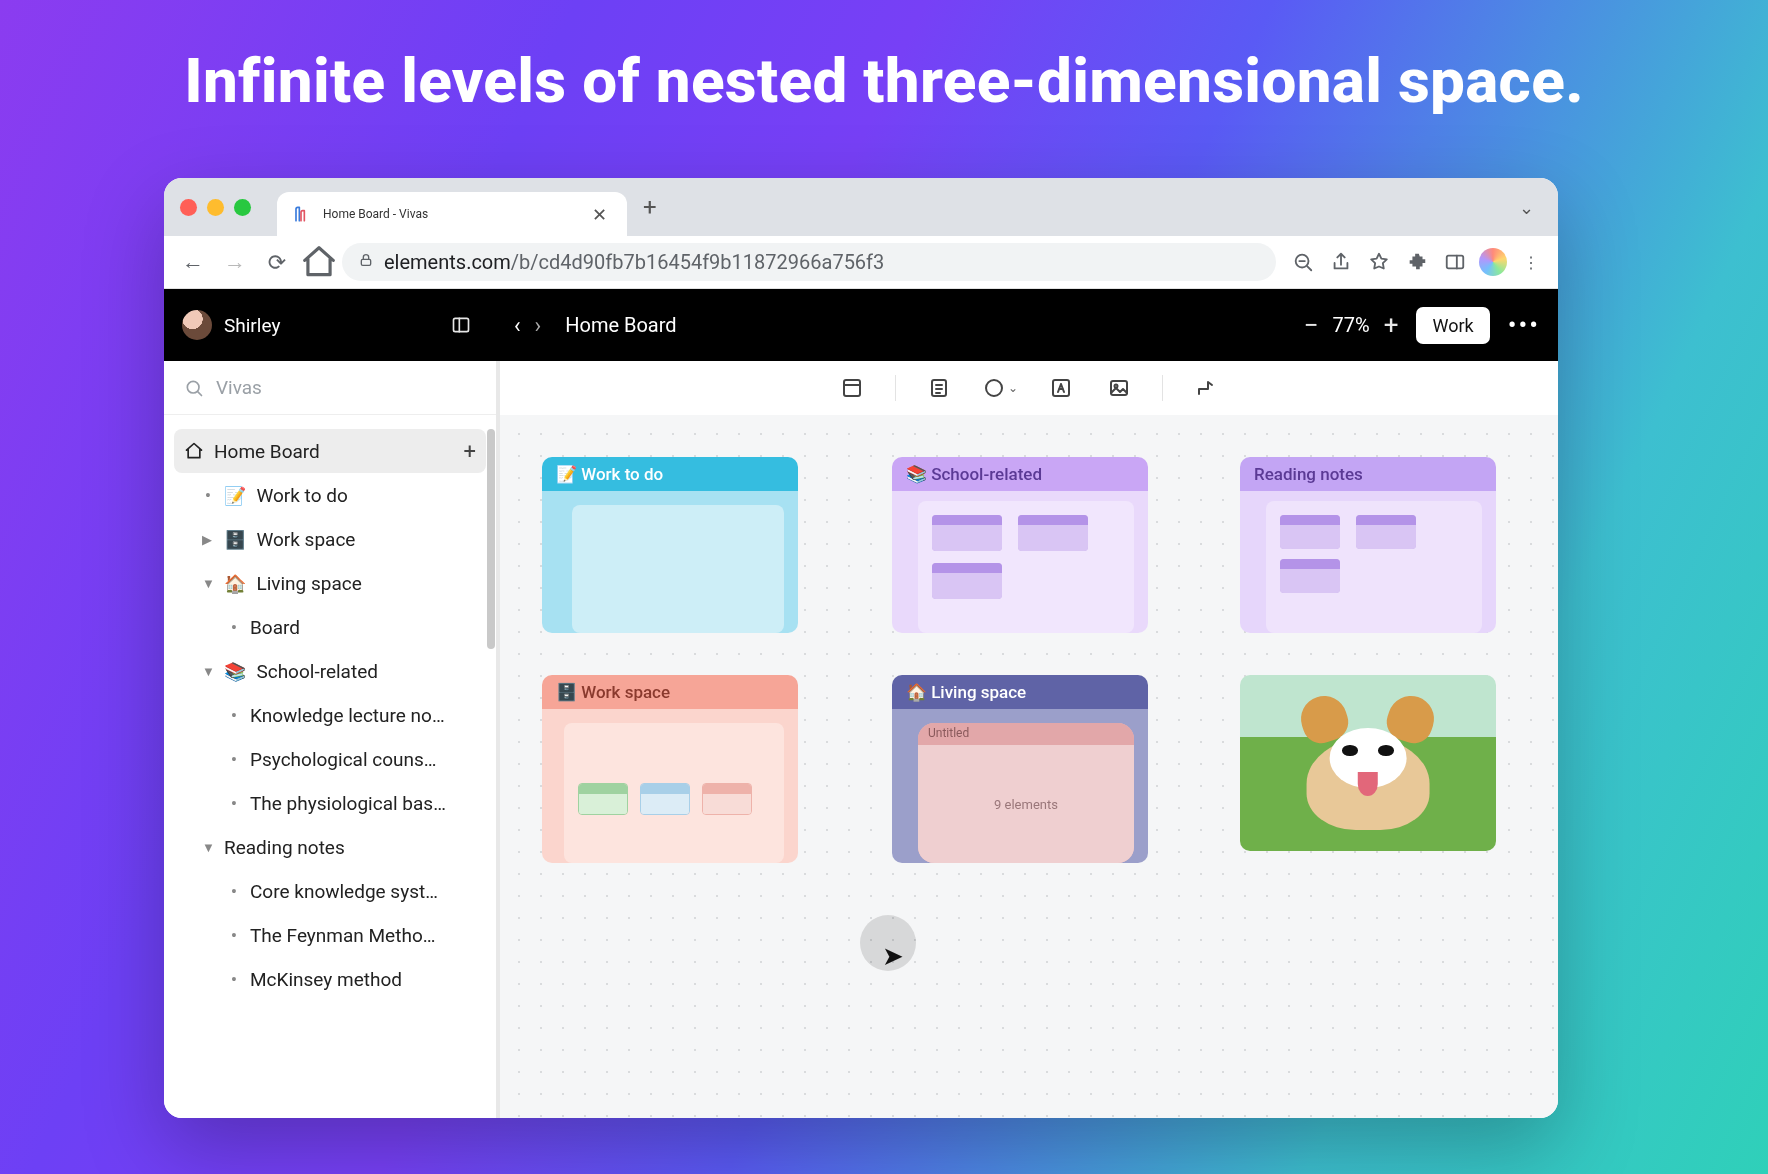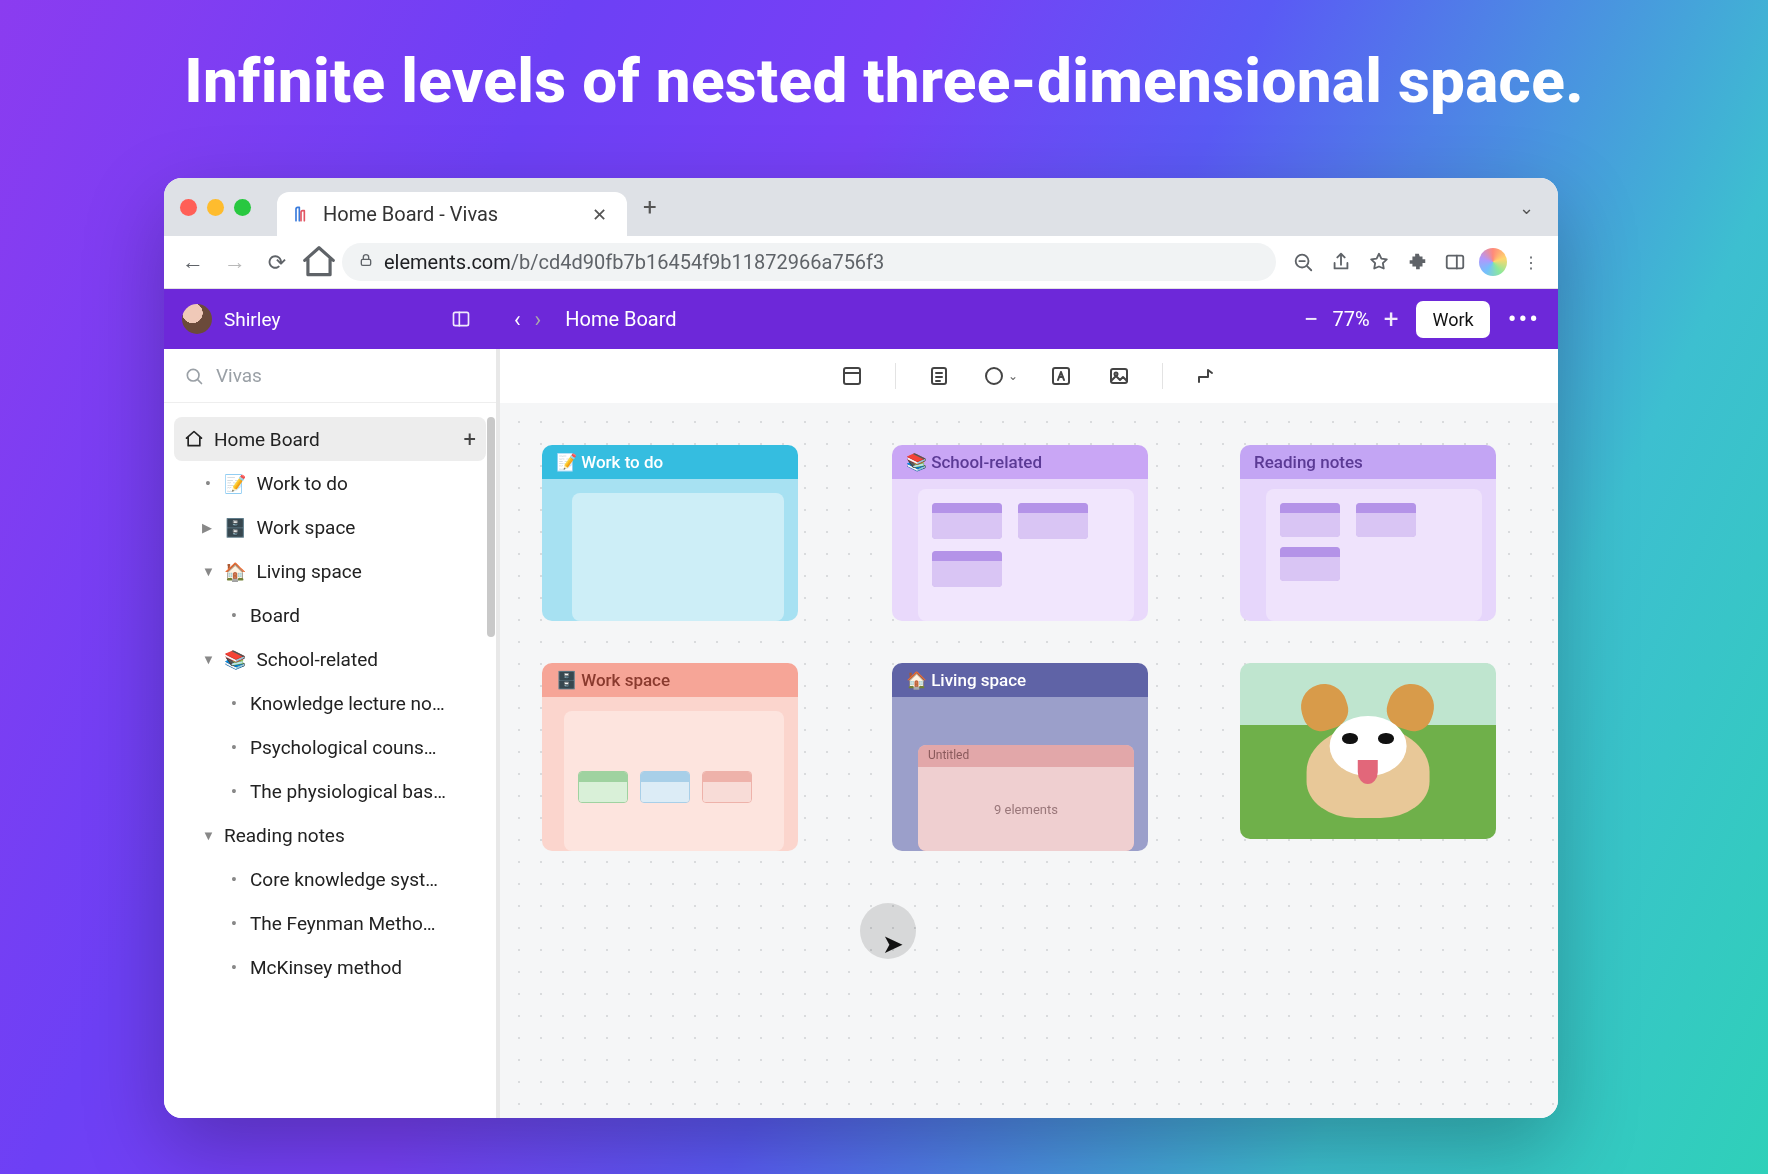--- a/index.html
+++ b/index.html
@@ -13,39 +13,39 @@
     position:absolute;left:164px;top:178px;width:1394px;height:940px;background:#fff;border-radius:18px;
     box-shadow:0 30px 80px rgba(0,0,0,.25);overflow:hidden;display:flex;flex-direction:column;
   }
   
   .tab-strip{height:58px;background:#dee1e6;display:flex;align-items:center;padding:0 16px;gap:10px;}
   .traffic{display:flex;gap:10px;margin-right:16px;}
   .tbtn{width:17px;height:17px;border-radius:50%;}
   .tred{background:#ff5f57;} .tyel{background:#febc2e;} .tgrn{background:#28c840;}
   .tab{background:#fff;height:44px;margin-top:auto;border-radius:12px 12px 0 0;display:flex;align-items:center;padding:0 14px;gap:12px;width:350px;}
   .tab-icon{width:20px;height:20px;position:relative;}
-  .tab-title{font-size:20px;color:#333;flex:1;white-space:nowrap;overflow:hidden;text-overflow:ellipsis;}
+  .tab-title{font-size:12px;color:#333;flex:1;white-space:nowrap;overflow:hidden;text-overflow:ellipsis;}
   .tab-close{font-size:18px;color:#555;padding:2px 6px;cursor:pointer;}
   .newtab{font-size:24px;color:#555;margin-left:6px;cursor:pointer;}
   .tab-strip .spacer{flex:1;}
   .windctl{color:#555;font-size:18px;padding:4px 8px;cursor:pointer;}
   
   .url-bar{height:53px;background:#fff;border-bottom:1px solid #e2e2e2;display:flex;align-items:center;padding:0 10px;gap:4px;}
   .nav-btn{width:38px;height:38px;display:flex;align-items:center;justify-content:center;color:#5f6368;font-size:22px;border-radius:50%;cursor:pointer;}
   .nav-btn.dis{color:#b9b9b9;}
   .addr{flex:1;height:38px;background:#f1f3f4;border-radius:19px;display:flex;align-items:center;padding:0 16px;gap:10px;}
   .lock{color:#5f6368;font-size:15px;}
   .url{font-size:20px;color:#202124;}
   .url .path{color:#5f6368;}
   .url-right{display:flex;align-items:center;gap:4px;margin-left:6px;}
   .url-icon{width:34px;height:34px;display:flex;align-items:center;justify-content:center;color:#5f6368;cursor:pointer;}
   .url-icon svg{width:22px;height:22px;}
   .avatar-btn{width:28px;height:28px;border-radius:50%;background:conic-gradient(#ff8a7a,#ffd66e,#8ce99a,#74c0fc,#b197fc,#ff8a7a);position:relative;}
   
-  .app-bar{height:60px;background:#6d28d9;display:flex;color:#fff;}
+  .app-bar{height:72px;background:#000000;display:flex;color:#fff;}
   .app-left{width:332px;display:flex;align-items:center;padding:0 18px;gap:12px;}
   .user-av{width:30px;height:30px;border-radius:50%;background:radial-gradient(circle at 35% 30%,#f0c9b8 0 35%,#6b4a3a 36% 100%);}
   .user-name{font-size:19px;}
   .app-left .flex{flex:1;}
   .panel-btn{width:34px;height:34px;display:flex;align-items:center;justify-content:center;opacity:.9;cursor:pointer;}
   .panel-btn svg{width:20px;height:20px;stroke:#fff;}
   .app-right{flex:1;display:flex;align-items:center;padding:0 18px;gap:18px;}
   .bc-nav{display:flex;gap:14px;align-items:center;}
   .chev{font-size:22px;color:#aaa;cursor:pointer;}
   .chev.active{color:#fff;}
@@ -441,21 +441,21 @@
             </div>
           </div>
         </div>
 
         <div class="card c-navy" style="left:392px;top:260px;width:256px;height:188px;">
           <div class="chead">
               <span>🏠</span>
               <span>Living space</span>
             </div>
           <div class="cbody">
-            <div class="inner-board" style="left:26px;top:14px;right:14px;bottom:0;border-radius:8px;overflow:hidden;margin-top:34px;">
+            <div class="inner-board" style="left:26px;top:14px;right:14px;bottom:0;border-radius:16px;overflow:hidden;">
               <div class="living-inner-head">Untitled</div>
               <div class="living-inner-body">9 elements</div>
             </div>
           </div>
         </div>
 
         <div class="dog" style="left:740px;top:260px;width:256px;height:176px;">
           <div class="dog-sky">
             <div class="dog-ear l"></div>
               <div class="dog-ear r"></div>

